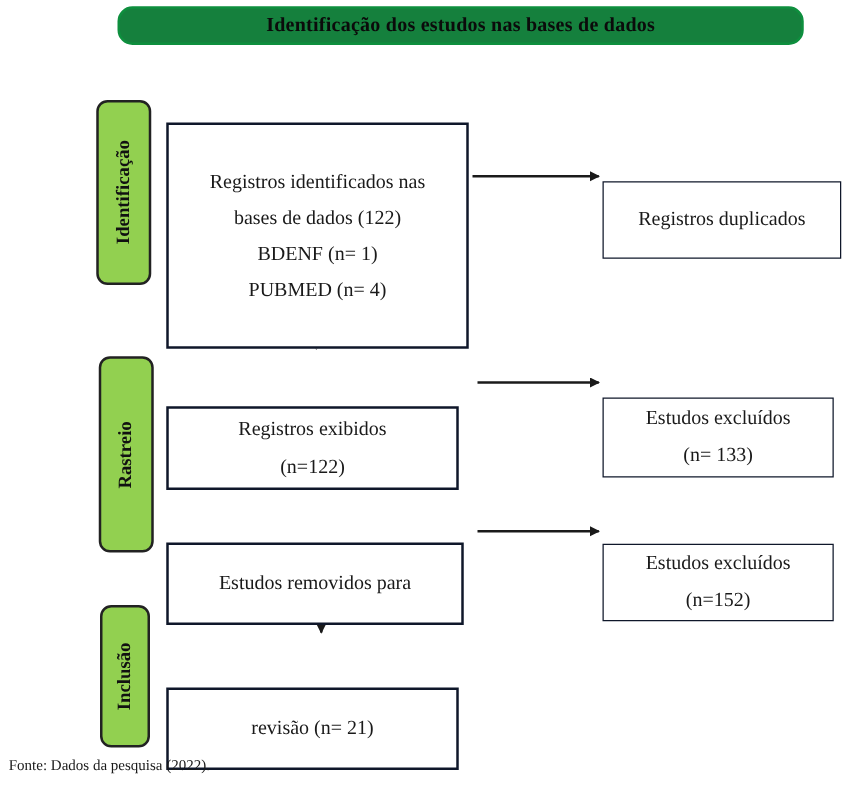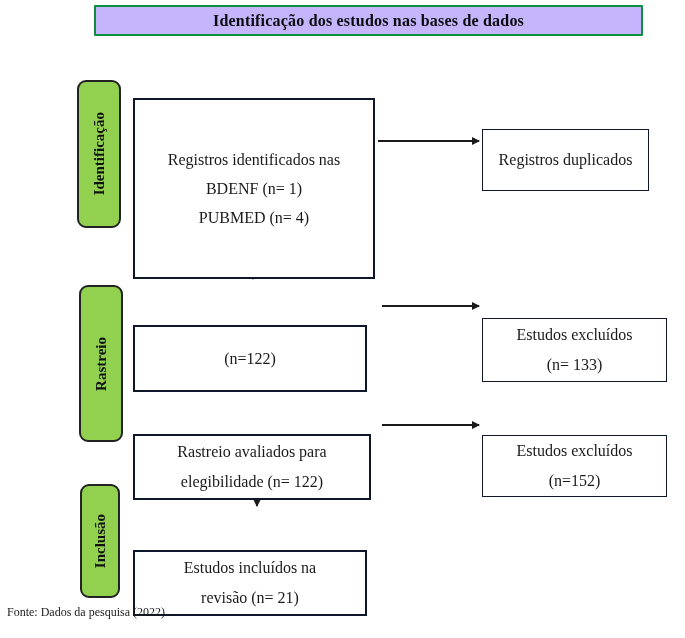--- a/index.html
+++ b/index.html
@@ -3,21 +3,21 @@
 <meta charset="utf-8">
 <style>
   html,body{margin:0;padding:0;background:#ffffff;}
   .stage-canvas{
     position:relative;width:685px;height:638px;background:#ffffff;
     font-family:"Liberation Serif","DejaVu Serif",serif;color:#1a1a1a;overflow:hidden;
   }
   
   .banner{
     position:absolute;left:94px;top:5px;width:549px;height:31px;
-    background:#c4b5fd;border:2px solid #0e8f3e;border-radius:1px;
+    background:#15803d;border:2px solid #0e8f3e;border-radius:12px;
     display:flex;align-items:center;justify-content:center;box-sizing:border-box;
   }
   .banner span{font-weight:bold;font-size:16px;color:#0b0b0b;letter-spacing:.2px;}
   
   .stage-label{
     position:absolute;background:#92d050;border:2px solid #222222;border-radius:9px;
     display:flex;align-items:center;justify-content:center;box-sizing:border-box;
   }
   .stage-label span{
     writing-mode:vertical-rl;transform:rotate(180deg);
@@ -30,21 +30,21 @@
   .flow-box{
     position:absolute;background:#ffffff;border:2px solid #0f172a;box-sizing:border-box;
     display:flex;flex-direction:column;align-items:center;justify-content:center;
     text-align:center;font-size:16px;line-height:30px;margin-top:40px;
   }
   .flow-box.thin{border-width:1px;}
   #box-identified{left:133px;top:58px;width:242px;height:181px;line-height:29px;}
   #box-screened{left:133px;top:285px;width:234px;height:67px;}
   #box-eligibility{left:133px;top:394px;width:238px;height:66px;}
   #box-included{left:133px;top:510px;width:234px;height:66px;}
-  #box-duplicates{left:482px;top:89px;width:167px;height:62px;}
+  #box-duplicates{left:482px;top:105px;width:191px;height:62px;}
   #box-excluded-screening{left:482px;top:278px;width:185px;height:64px;}
   #box-excluded-eligibility{left:482px;top:395px;width:185px;height:62px;}
   
   svg.arrows{position:absolute;left:0;top:0;width:685px;height:638px;pointer-events:none;}
   
   .footer{
     position:absolute;left:7px;top:605px;font-size:12px;color:#1a1a1a;
   }
 </style>
 </head>
@@ -87,35 +87,35 @@
   </div>
   <div class="stage-label" id="stage-rastreio">
     <span>Rastreio</span>
   </div>
   <div class="stage-label" id="stage-inclusao">
     <span>Inclusão</span>
   </div>
 
   <div class="flow-box" id="box-identified">
     <div>Registros identificados nas</div>
+    <div>bases de dados (122)</div>
     <div>BDENF (n= 1)</div>
     <div>PUBMED (n= 4)</div>
   </div>
 
   <div class="flow-box" id="box-screened">
+    <div>Registros exibidos</div>
     <div>(n=122)</div>
   </div>
 
   <div class="flow-box" id="box-eligibility">
-    <div>Rastreio avaliados para</div>
-    <div>elegibilidade (n= 122)</div>
+    <div>Estudos removidos para</div>
   </div>
 
   <div class="flow-box" id="box-included">
-    <div>Estudos incluídos na</div>
     <div>revisão (n= 21)</div>
   </div>
 
   <div class="flow-box thin" id="box-duplicates">
     <div>Registros duplicados</div>
   </div>
 
   <div class="flow-box thin" id="box-excluded-screening">
     <div>Estudos excluídos</div>
     <div>(n= 133)</div>

